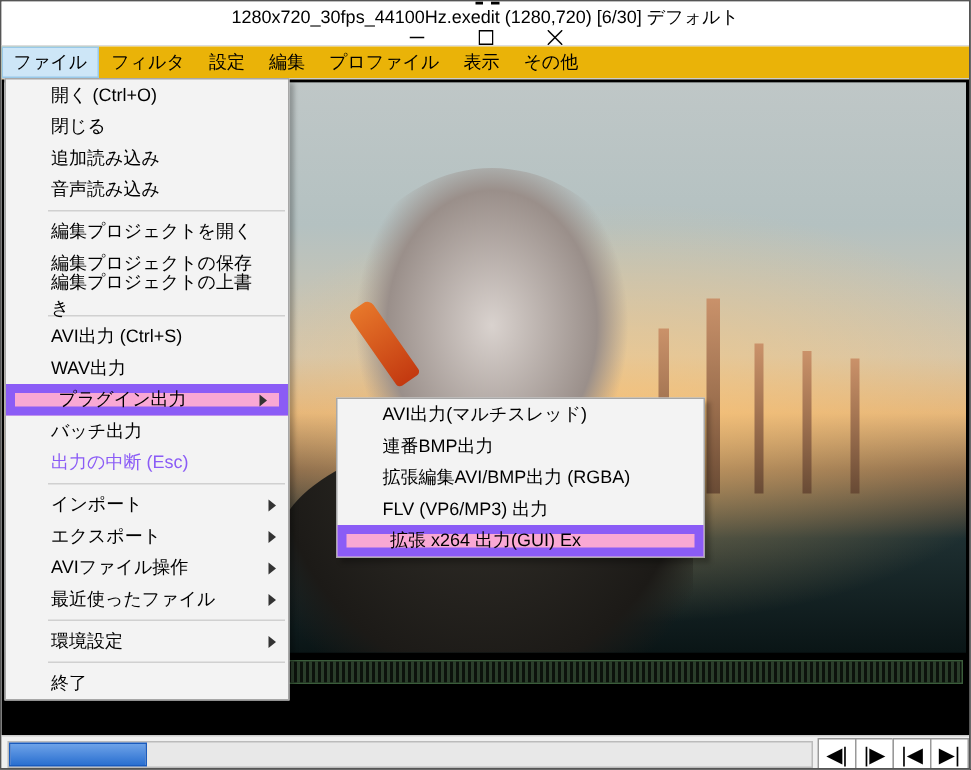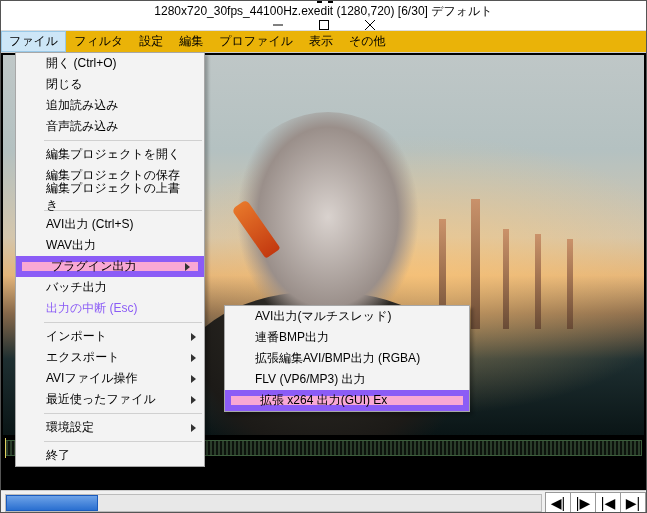--- a/index.html
+++ b/index.html
@@ -155,22 +155,22 @@
     font-size: 14px;
   }
   
   .dropdown {
     position: absolute;
     background: #f3f3f3;
     border: 1px solid #a7a7a7;
     box-shadow: 3px 3px 3px rgba(0,0,0,0.25);
     z-index: 100;
   }
-  .dd1 { left: 15px; top: 52px; width: 190px; }
-  .dd2 { left: 224px; top: 265px; width: 246px; margin-top: 40px; }
+  .dd1 { left: 3px; top: 52px; width: 190px; }
+  .dd2 { left: 224px; top: 265px; width: 246px; }
   .dditem {
     display:flex;align-items:center;
     padding: 3px 20px 3px 30px;
     position:relative;
     cursor: default;
     height: 21px;
   }
   .dditem.disabled { color: #8b5cf6; }
   .dditem.hl { background: #f9a8d4; border: 6px solid #8b5cf6; padding:2px 19px 2px 29px; }
   .ddsep { height:1px; background:#d0d0d0; margin:3px 2px 3px 28px; }

